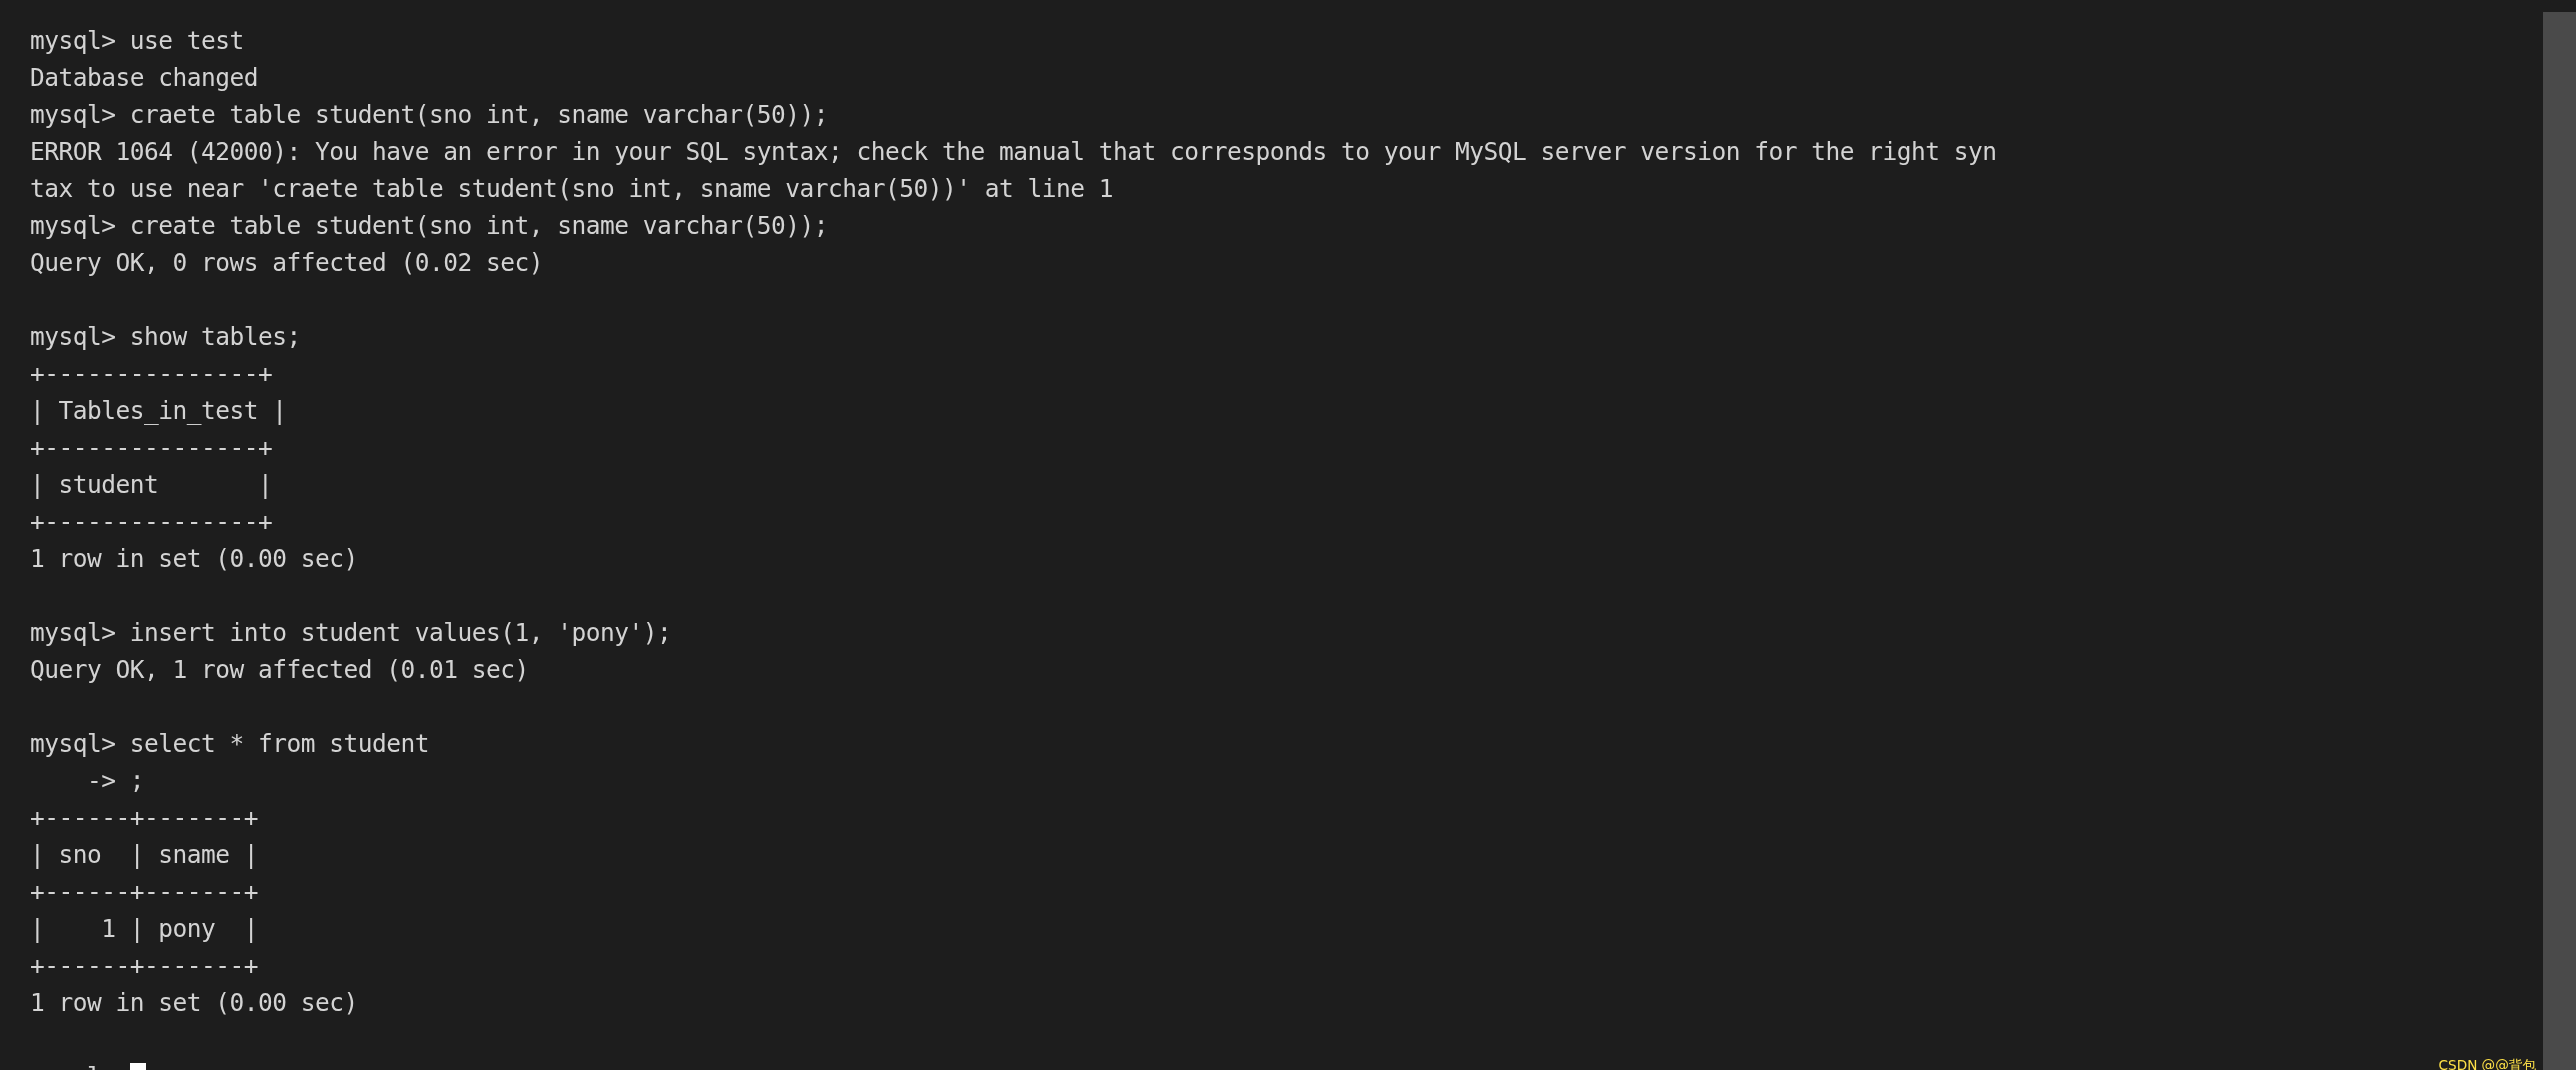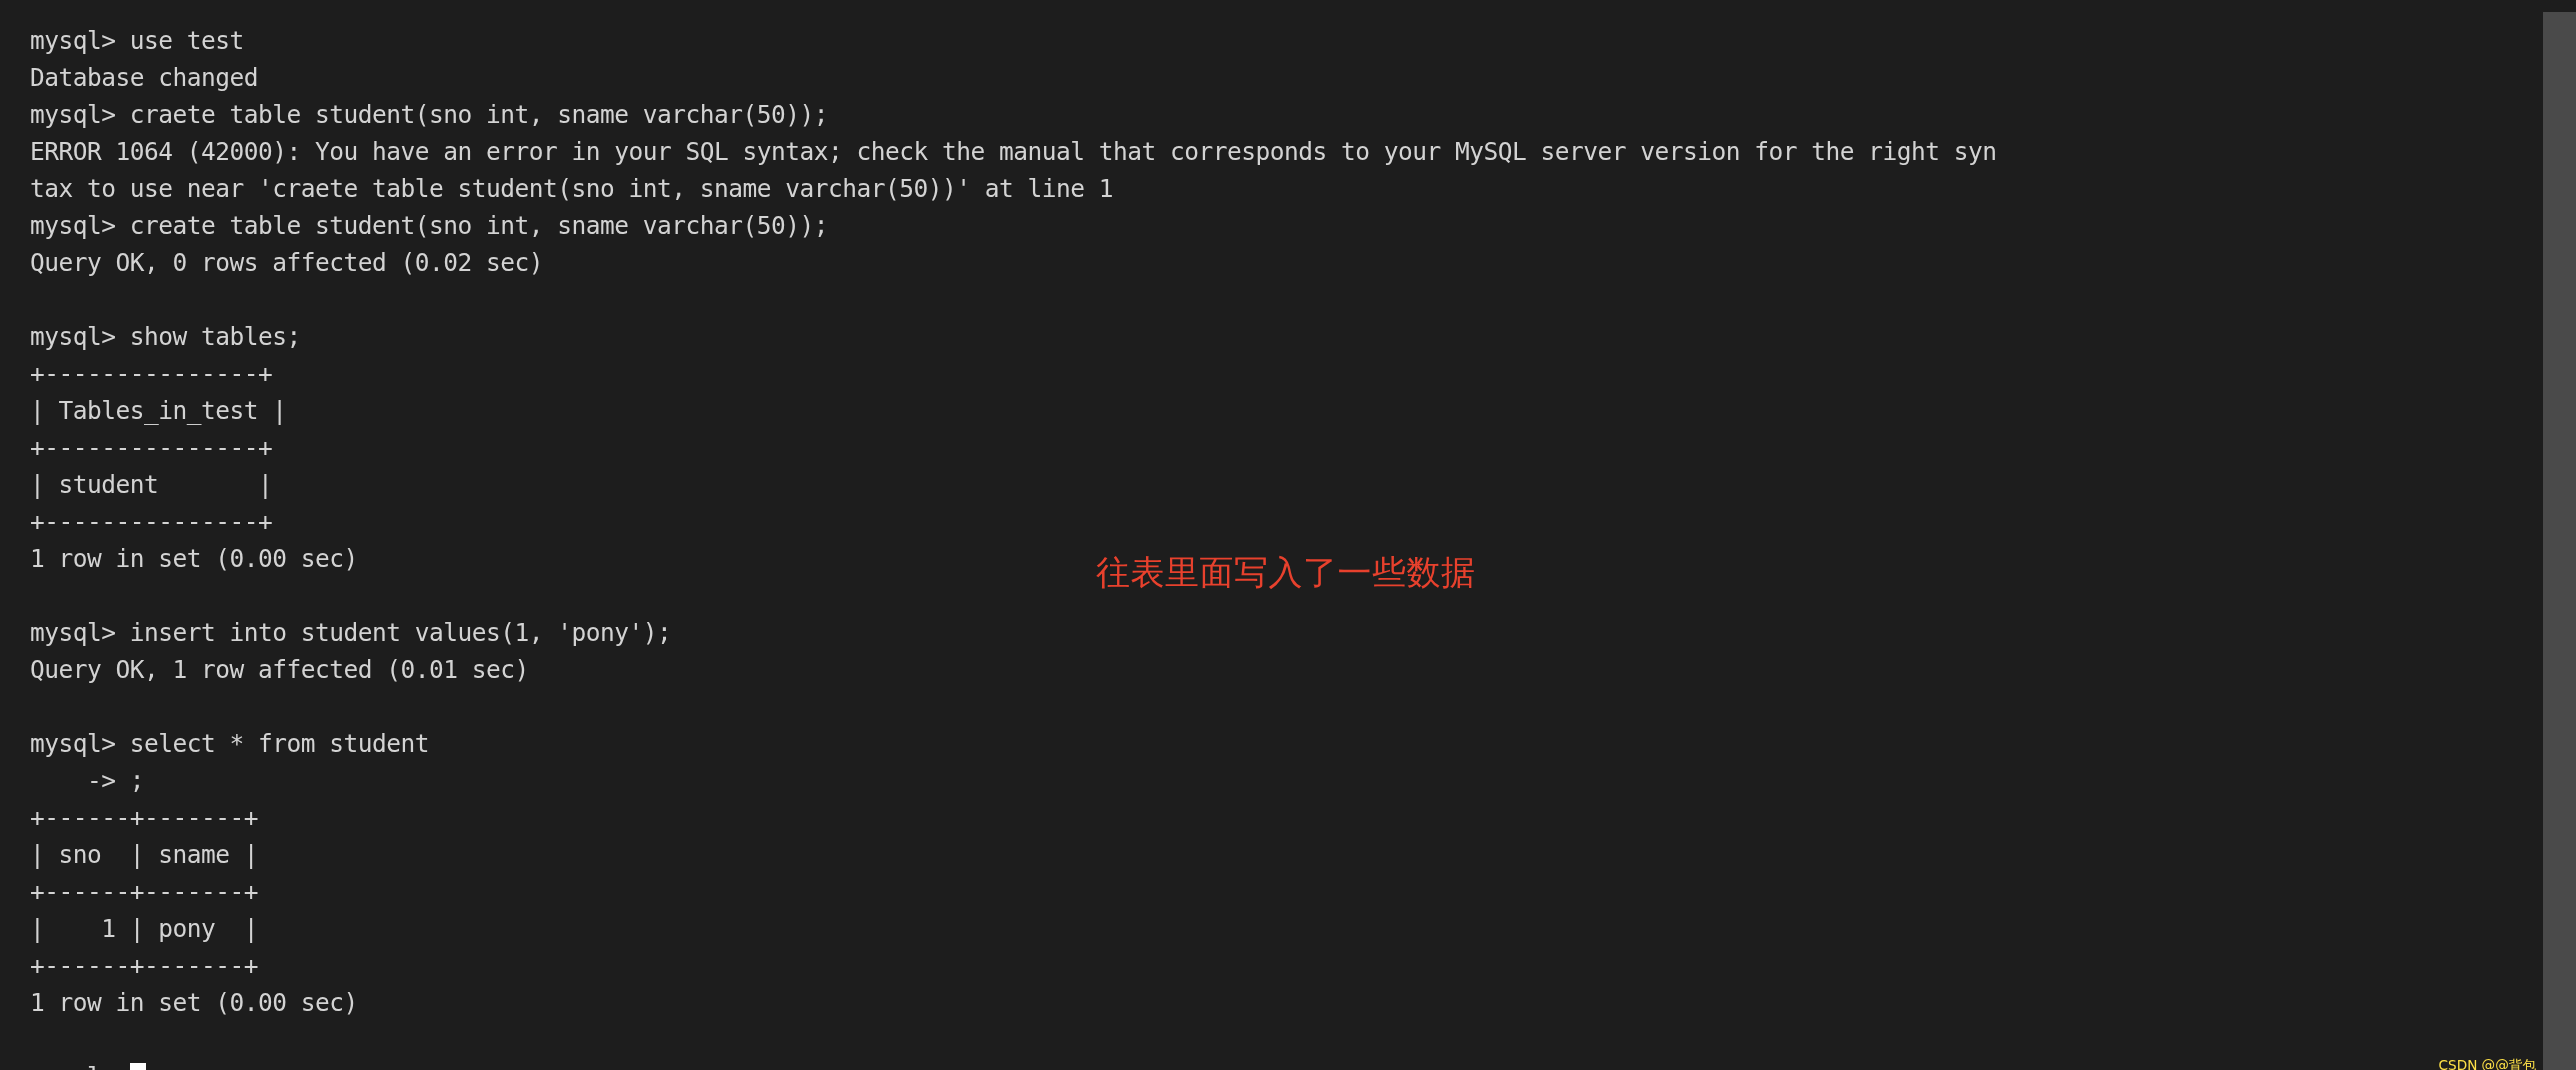--- a/index.html
+++ b/index.html
@@ -108,21 +108,20 @@
     -&gt; ;
 +------+-------+
 | sno  | sname |
 +------+-------+
 |    1 | pony  |
 +------+-------+
 1 row in set (0.00 sec)
 
 </span><span>mysql&gt; </span><span class="cursor-block"></span></pre>
 
-  <div id="annotation">往表里面写入了一些数据</div>
 
   <div id="scrollbar-track">
     <div id="scrollbar-thumb"></div>
   </div>
 
   <div id="watermark">CSDN @@背包</div>
 
 </div>
 
 

